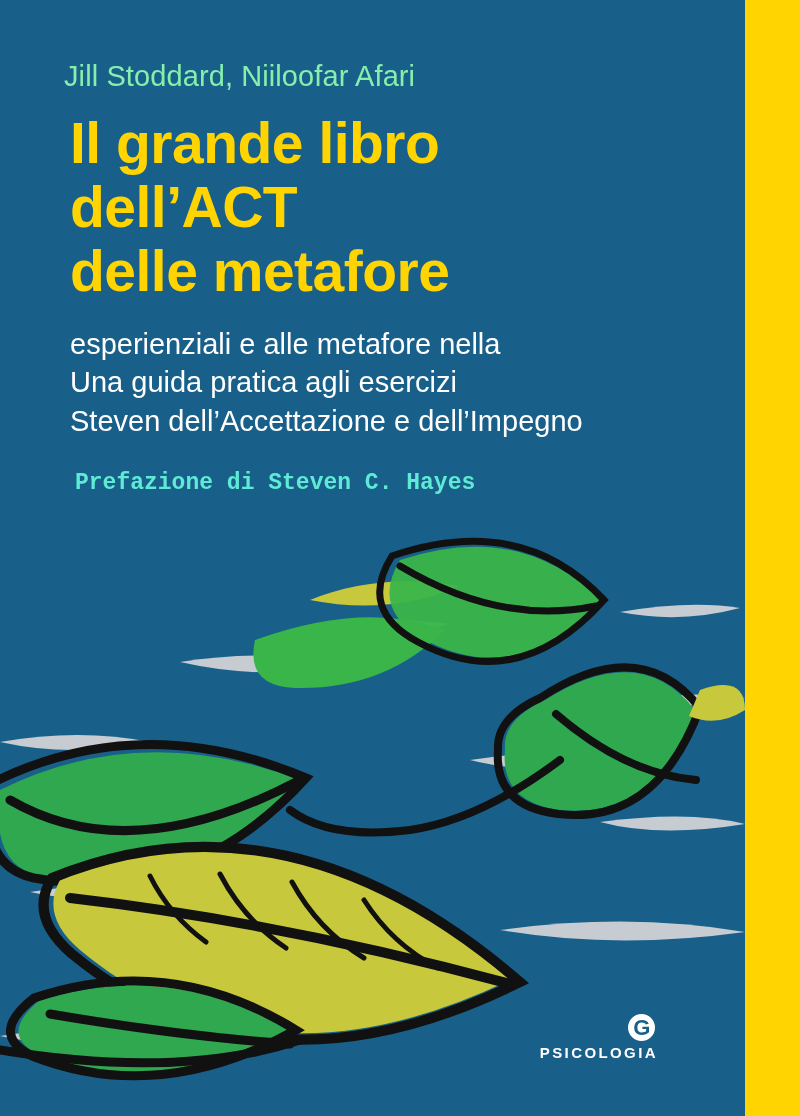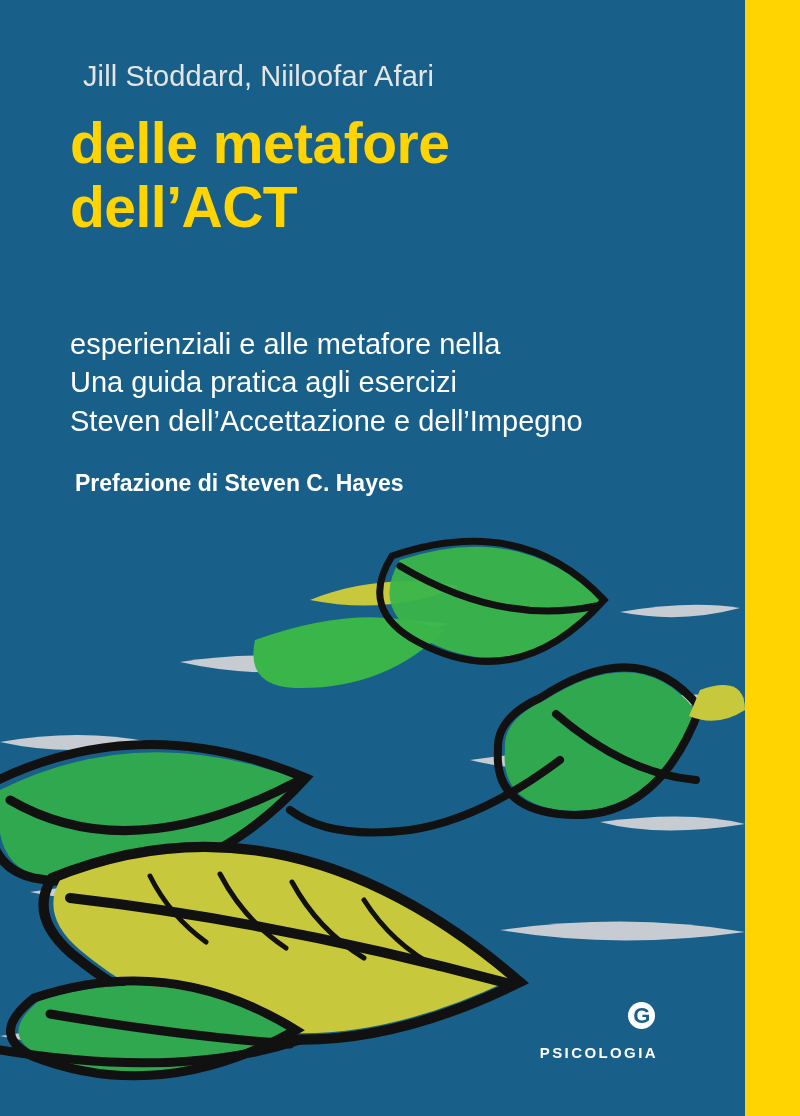--- a/index.html
+++ b/index.html
@@ -30,23 +30,23 @@
   .yellow-band {
     position: absolute;
     right: 0; top: 0;
     width: 55px;
     height: 1116px;
     background: #ffd400;
   }
   
   .authors {
     position: absolute;
-    left: 83px;
+    left: 64px;
     top: 60px;
-    color: #e5e5e5;
+    color: #86efac;
     font-size: 29px;
     font-weight: normal;
     letter-spacing: 0.1px;
   }
   .title {
     position: absolute;
     left: 70px;
     top: 112px;
     width: 640px;
     color: #ffd400;
@@ -62,23 +62,24 @@
     width: 650px;
     color: #ffffff;
     font-size: 29px;
     line-height: 1.32;
     font-weight: normal;
   }
   .preface {
     position: absolute;
     left: 75px;
     top: 470px;
-    color: #ffffff;
+    color: #5eead4;
     font-size: 23px;
     font-weight: bold;
+    font-family: Liberation Mono, monospace;
   }
   
   .logo {
     position: absolute;
     right: 85px;
     bottom: 55px;
     text-align: right;
     color: #ffffff;
   }
   .logo-main {
@@ -100,21 +101,21 @@
     font-size: 22px;
     line-height: 27px;
     text-align: center;
     margin-right: 5px;
     font-weight: bold;
   }
   .logo-sub {
     font-size: 15px;
     font-weight: bold;
     letter-spacing: 2.4px;
-    margin-top: 15px;
+    margin-top: 3px;
     margin-right: 2px;
   }
   svg.art {
     position: absolute;
     left: 0;
     top: 0;
     width: 745px;
     height: 1116px;
   }
 </style>
@@ -183,22 +184,23 @@
         <path d="M34 998 q136 -46 262 32 q-136 76 -264 26 q-44 -22 2 -58 z"></path>
         <path d="M50 1014 q130 22 240 30"></path>
       </g>
 
       <path d="M300 1040 q-120 40 -300 10" fill="none" stroke="#111111" stroke-width="9" stroke-linecap="round"></path>
     </svg>
 
     <div class="authors">Jill Stoddard, Niiloofar Afari</div>
 
     <div class="title">
+      <div>Il grande libro</div>
+      <div>dell’ACT</div>
       <div>delle metafore</div>
-      <div>dell’ACT</div>
     </div>
 
     <div class="subtitle">
       <div>esperienziali e alle metafore nella</div>
       <div>Una guida pratica agli esercizi</div>
       <div>Steven dell’Accettazione e dell’Impegno</div>
     </div>
 
     <div class="preface">Prefazione di Steven C. Hayes</div>
 

